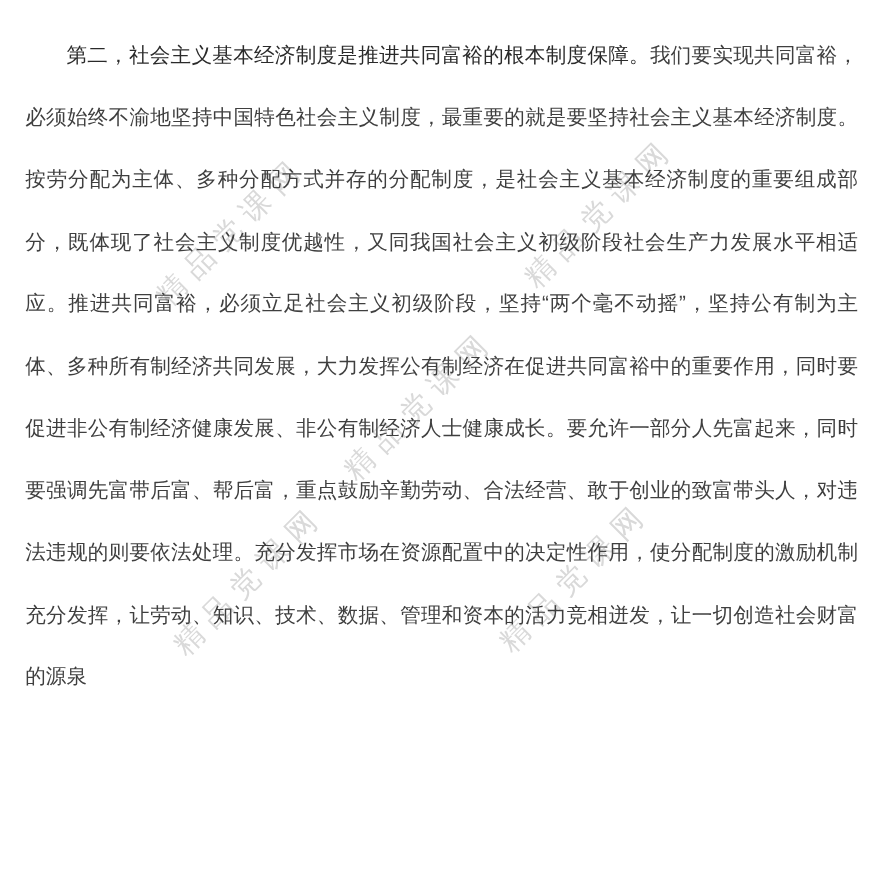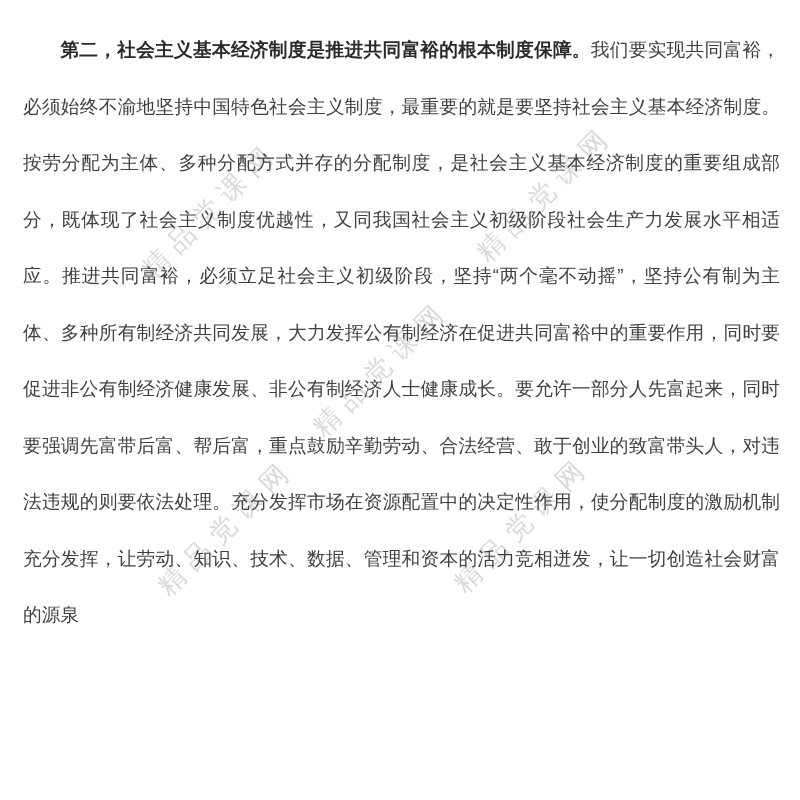--- a/index.html
+++ b/index.html
@@ -47,21 +47,21 @@
     margin: 0;
     padding: 0;
   }
   .doc p.indent {
     text-indent: 2em;
   }
   .doc p + p {
     margin-top: 14px;
   }
   .run-bold {
-    font-weight: 700;
+    font-weight: 400;
     color: #2a2a2a;
   }
 </style>
 </head>
 <body>
 
 <div class="page" style="background: rgb(255, 255, 255);">
   <div class="watermark-layer" id="watermark-layer">
       <div class="watermark" style="left: 210px; top: 210px; color: rgb(217, 217, 217);">精品党课网</div>
       <div class="watermark" style="left: 545px; top: 193px; color: rgb(217, 217, 217);">精品党课网</div>

